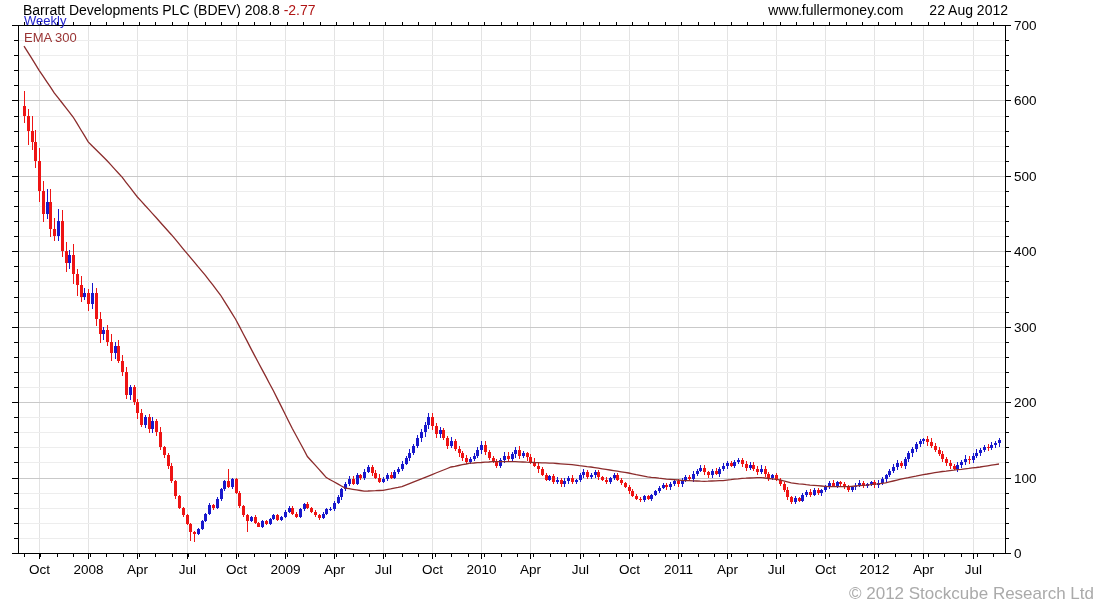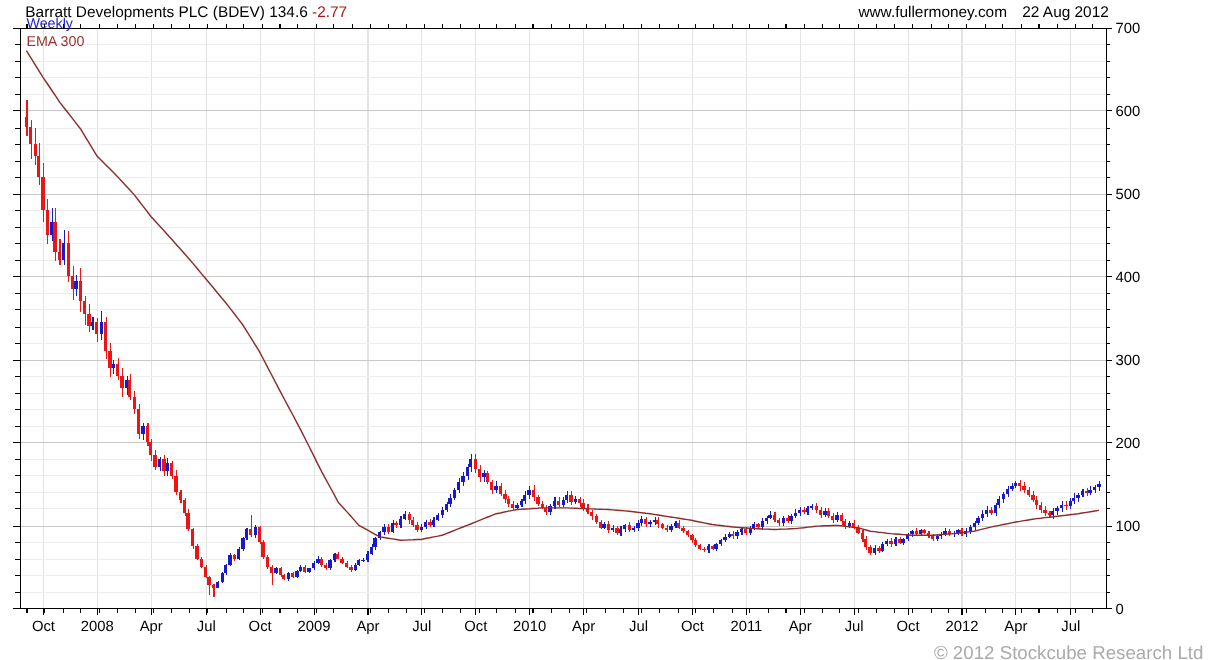--- a/index.html
+++ b/index.html
@@ -1,35 +1,35 @@
 <!DOCTYPE html>
 <html><head>
 <meta charset="utf-8">
 <style>
   html,body{margin:0;padding:0;background:#fff;font-family:"Liberation Sans","DejaVu Sans",sans-serif;}
   #stage{position:relative;width:1100px;height:600px;background:#fff;overflow:hidden;}
   .hdr{position:absolute;top:0;left:0;width:1100px;height:22px;}
   .hdr-title{position:absolute;left:23px;top:2px;font-size:14px;color:#000;white-space:nowrap;}
   .hdr-change{color:#b01515;}
   .hdr-right{position:absolute;right:92px;top:2px;font-size:14px;color:#000;white-space:nowrap;}
-  .hdr-date{margin-left:10px;}
+  .hdr-date{margin-left:22px;}
   .legend{position:absolute;left:24px;top:12px;line-height:17px;font-size:13px;}
   .legend .wk{color:#2222cc;}
   .legend .ema{color:#993333;}
   .copyright{position:absolute;right:6px;top:584px;font-size:17px;color:#aaa;white-space:nowrap;}
   svg{position:absolute;left:0;top:0;}
 </style>
 </head>
 <body>
 
 <div id="stage">
 
   <div class="hdr">
     <div class="hdr-title">
-      <span>Barratt Developments PLC (BDEV) 134.6</span>
+      <span>Barratt Developments PLC (BDEV) 208.8</span>
       <span class="hdr-change">-2.77</span>
     </div>
     <div class="hdr-right">
       <span>www.fullermoney.com</span>
       <span class="hdr-date">22 Aug 2012</span>
     </div>
   </div>
 
   <svg id="chart-svg" width="1100" height="600">
       <g>

